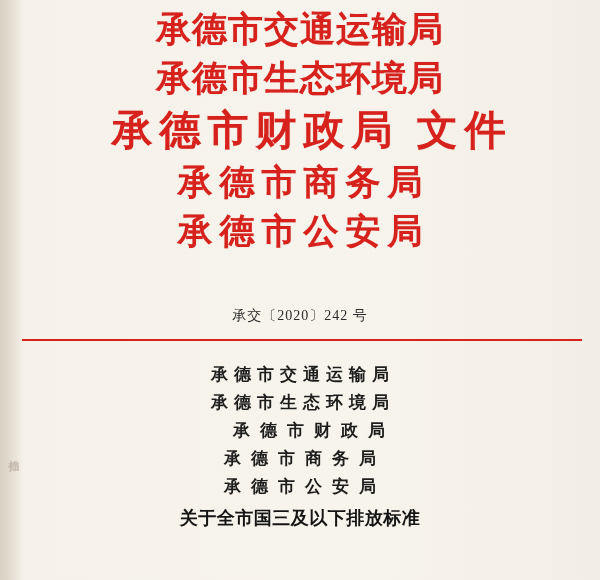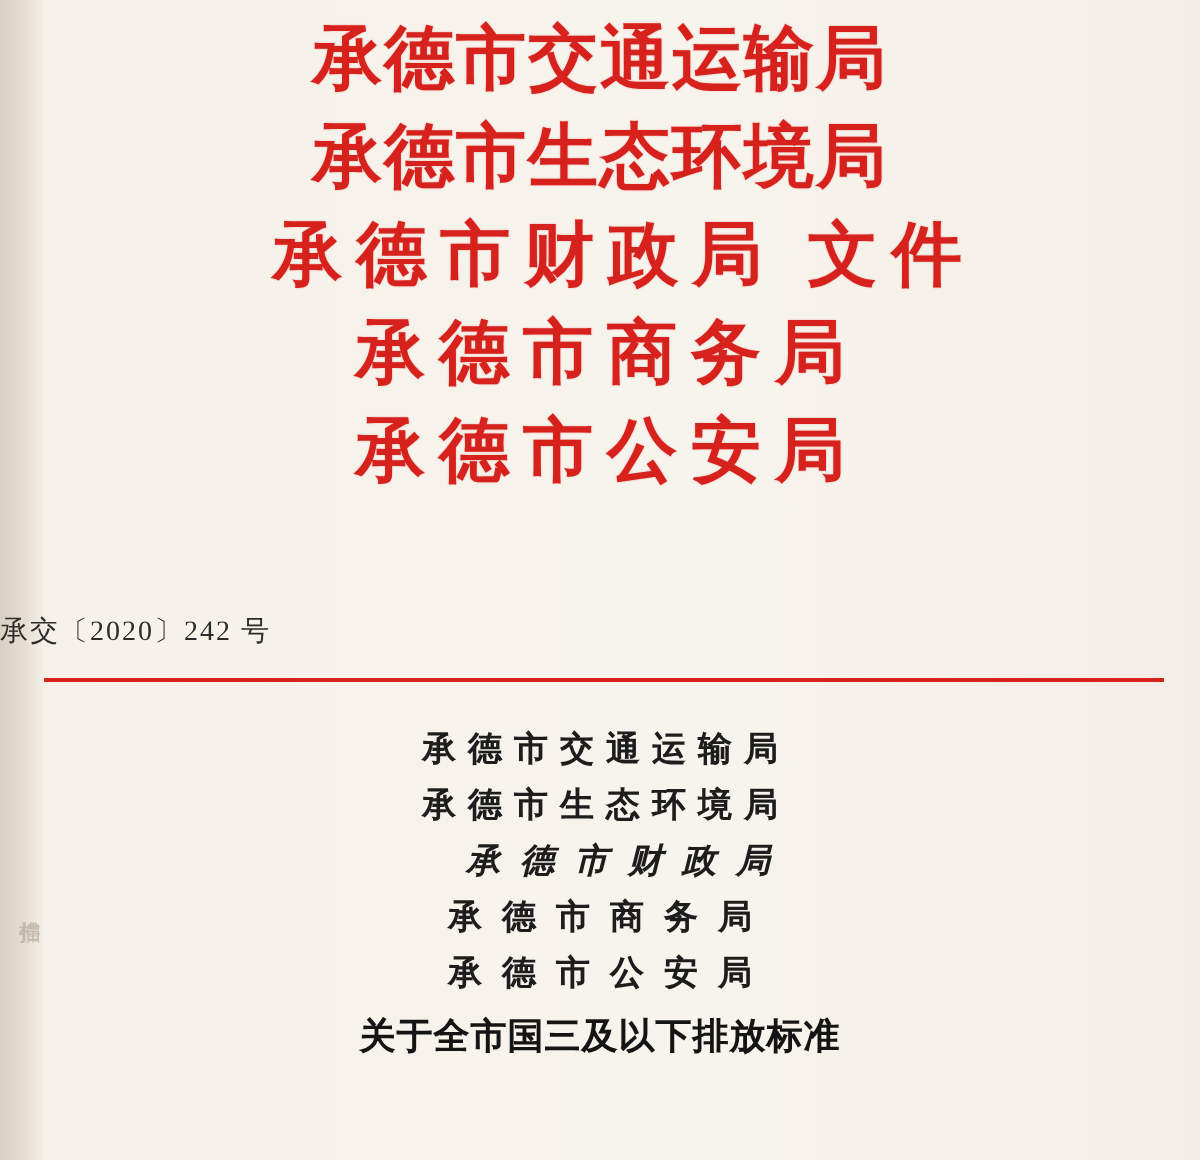--- a/index.html
+++ b/index.html
@@ -43,29 +43,30 @@
     font-family: "Liberation Serif", serif;
     font-weight: bold;
     line-height: 1.0;
     margin: 0 0 14px 0;
     white-space: nowrap;
     text-shadow: 0 0 1px rgba(214,33,28,0.35);
   }
 
   .org-line.l1 { font-size: 35px; letter-spacing: 1px; }
   .org-line.l2 { font-size: 35px; letter-spacing: 1px; }
-  .org-line.l3 { font-size: 35px; letter-spacing: 7px; padding-left: 24px; }
+  .org-line.l3 { font-size: 41px; letter-spacing: 7px; padding-left: 24px; }
   .org-line.l4 { font-size: 35px; letter-spacing: 7px; padding-left: 7px; }
   .org-line.l5 { font-size: 35px; letter-spacing: 7px; padding-left: 7px; }
 
   .doc-number {
     position: absolute;
     top: 307px;
     left: 0;
     right: 0;
+    text-align: center;
     color: #2b2b2b;
     font-size: 14px;
     letter-spacing: 1px;
     font-family: "Liberation Serif", serif;
   }
 
   .red-rule {
     position: absolute;
     top: 339px;
     left: 22px;
@@ -87,21 +88,21 @@
     font-family: "Liberation Serif", serif;
     font-weight: bold;
     font-size: 17px;
     line-height: 1.0;
     margin: 0 0 11px 0;
     white-space: nowrap;
   }
 
   .body-line.s1 { letter-spacing: 6px; padding-left: 6px; }
   .body-line.s2 { letter-spacing: 6px; padding-left: 6px; }
-  .body-line.s3 { letter-spacing: 10px; padding-left: 28px; font-style: italic; }
+  .body-line.s3 { letter-spacing: 10px; padding-left: 28px; }
   .body-line.s4 { letter-spacing: 10px; padding-left: 10px; }
   .body-line.s5 { letter-spacing: 10px; padding-left: 10px; }
 
   .title-line {
     color: #141414;
     font-family: "Liberation Serif", serif;
     font-weight: bold;
     font-size: 18px;
     line-height: 1.35;
     margin: 0;

